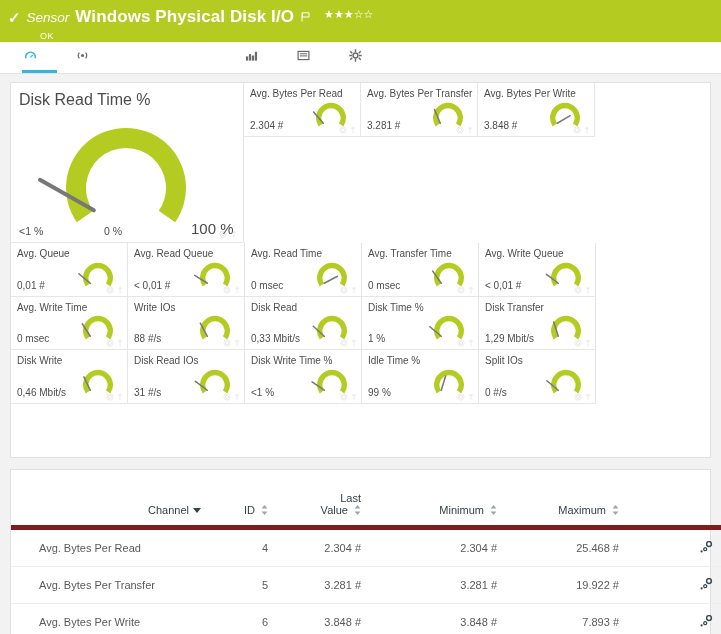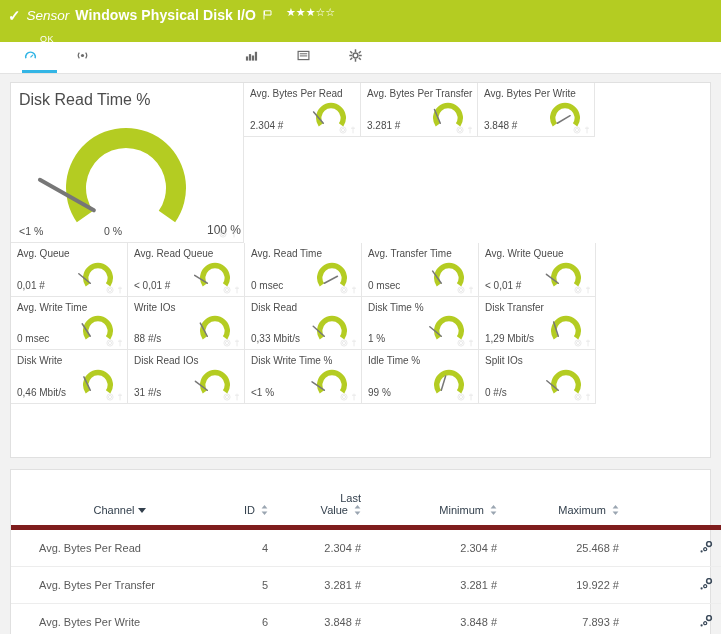--- a/index.html
+++ b/index.html
@@ -23,29 +23,29 @@
     white-space:nowrap;
   }
   .check-icon{
     font-size:15px;color:#ffffff;line-height:1;
     font-weight:bold;
   }
   .hdr-kind{
     font-style:italic;font-size:13.5px;color:#ffffff;font-weight:normal;
   }
   .hdr-title{
-    font-size:14px;font-weight:bold;color:#ffffff;letter-spacing:.1px;
+    font-size:17px;font-weight:bold;color:#ffffff;letter-spacing:.1px;
   }
   .flag-icon{
     display:inline-block;width:9px;height:10px;position:relative;top:-4px;margin-left:1px;
   }
   .stars{margin-left:8px;letter-spacing:0px;font-size:11px;color:#ffffff;line-height:1;position:relative;top:-3px;}
   .hdr-status{
     font-size:9px;color:#ffffff;letter-spacing:.4px;
-    padding-left:40px;margin-top:11px;
+    padding-left:40px;margin-top:4px;
   }
   
   .tabbar{
     height:32px;background:#ffffff;
     display:flex;align-items:flex-end;
     padding-left:22px;
     border-bottom:1px solid #e3e3e3;
     box-sizing:border-box;
   }
   .tab{
@@ -76,21 +76,21 @@
     width:233px;box-sizing:border-box;
     border-right:1px solid #e6e6e6;border-bottom:1px solid #e6e6e6;
     position:relative;height:160px;padding:7px 8px 0 8px;
   }
   .tile-label{font-size:16px;color:#4c4c4c;line-height:1.2;}
   .big-gauge-wrap{position:relative;width:100%;height:112px;}
   .big-val{
     position:absolute;left:8px;bottom:5px;font-size:10.5px;color:#4c4c4c;
   }
   .axis-min{position:absolute;left:93px;bottom:5px;font-size:10.5px;color:#4c4c4c;}
-  .axis-max{position:absolute;left:196px;bottom:5px;font-size:12px;color:#4c4c4c;}
+  .axis-max{position:absolute;left:180px;bottom:5px;font-size:15px;color:#4c4c4c;}
   .tile-tools{
     position:absolute;right:5px;bottom:4px;
     display:flex;gap:3px;opacity:.35;
   }
   .tool-ic{width:8px;height:8px;display:block;}
   
   .s-tile{
     width:117px;height:53.5px;box-sizing:border-box;
     border-right:1px solid #e6e6e6;border-bottom:1px solid #e6e6e6;
     position:relative;padding:5px 6px 0 6px;
@@ -105,21 +105,21 @@
   table.chan{width:100%;border-collapse:collapse;table-layout:fixed;}
   table.chan th{
     font-size:11px;color:#33404d;font-weight:normal;
     padding:22px 0 9px 0;vertical-align:bottom;
     border-bottom:5px solid #7f1d1d;
   }
   table.chan td{
     font-size:11px;color:#5a5a5a;
     padding:11px 0;border-bottom:1px solid #ededed;
   }
-  .th-channel{text-align:center;padding-left:28px !important;}
+  .th-channel{text-align:right;padding-left:28px !important;}
   .td-channel{text-align:left;padding-left:28px !important;}
   .th-num,.td-num{text-align:right;}
   .pad-r-id{padding-right:8px !important;}
   .pad-r-last{padding-right:40px !important;}
   .pad-r-min{padding-right:54px !important;}
   .pad-r-max{padding-right:62px !important;}
   .sort-ic{display:inline-block;width:7px;height:10px;margin-left:3px;position:relative;top:1px;}
   .caret{display:inline-block;margin-left:4px;border-left:4px solid transparent;border-right:4px solid transparent;border-top:5px solid #33404d;position:relative;top:-1px;}
   .gear-cell{width:50px;text-align:center;}
   .row-gear{display:inline-block;width:13px;height:12px;}

